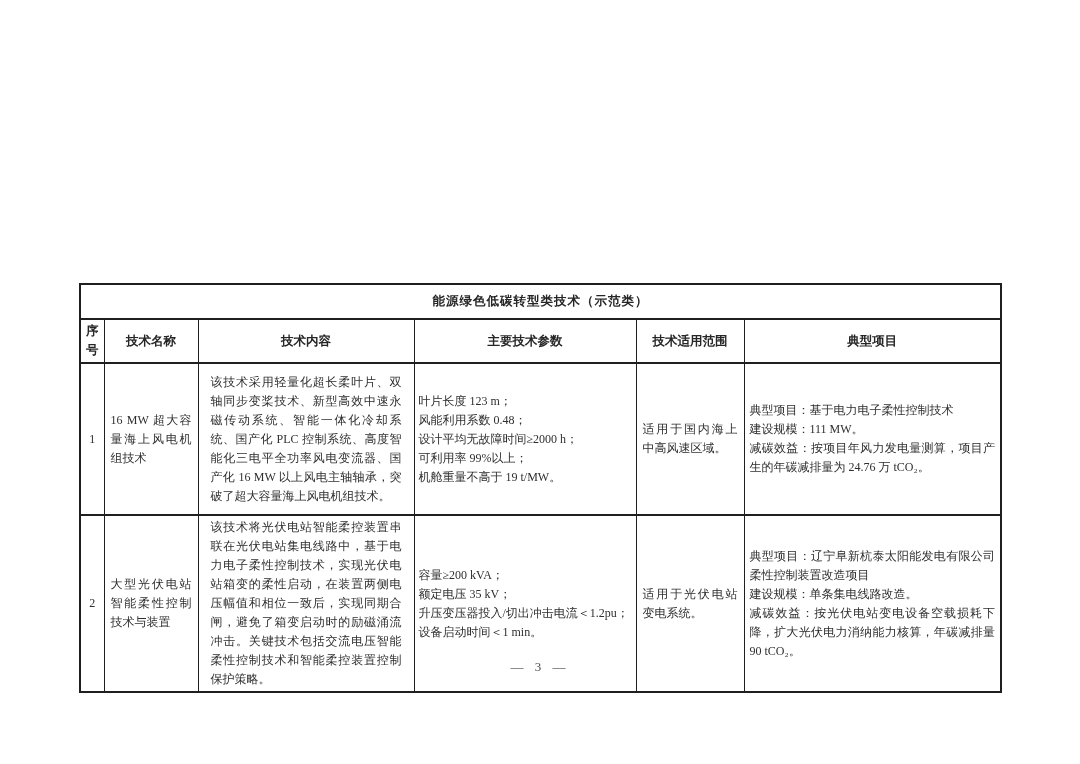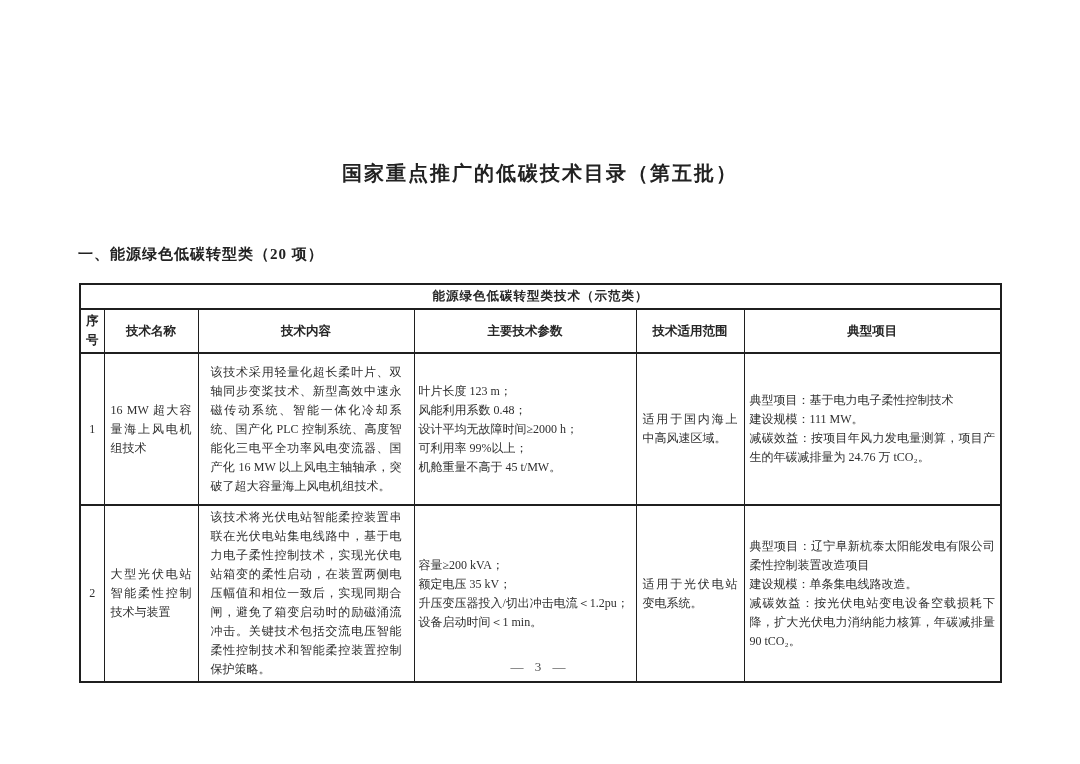--- a/index.html
+++ b/index.html
@@ -48,21 +48,21 @@
     line-height: 19px;
     padding: 2px 5px;
     overflow: hidden;
   }
   .tech-table th {
     font-size: 12.5px;
     font-weight: bold;
     text-align: center;
     color: #262626;
   }
-  tr.caption-row th { height: 25px; letter-spacing: 1px; }
+  tr.caption-row th { height: 35px; letter-spacing: 1px; }
   tr.header-row th { height: 29px; }
   tr.data-row-1 { height: 152px; }
   tr.data-row-2 { height: 164px; }
 
   td.cell-no { text-align: center; }
   td.cell-name { text-align: justify; text-align-last: left; padding: 10px 6px; }
   td.cell-content { text-align: justify; text-align-last: left; padding: 2px 12px; }
   td.cell-params { text-align: left; padding: 2px 4px; margin-top: 17px; }
   td.cell-scope { text-align: justify; text-align-last: left; padding: 2px 6px; margin-top: 16px; }
   td.cell-project { text-align: justify; text-align-last: left; padding: 2px 5px; }
@@ -76,23 +76,21 @@
     font-size: 13px;
     letter-spacing: 4px;
     color: #4a4a4a;
   }
 </style>
 </head>
 <body>
 
 <div class="page">
 
-  <div class="doc-title">国家重点推广的低碳技术目录（第五批）</div>
 
-  <div class="section-heading">一、能源绿色低碳转型类（20 项）</div>
 
   <table class="tech-table">
     <colgroup>
       <col style="width:24px">
       <col style="width:94px">
       <col style="width:216px">
       <col style="width:222px">
       <col style="width:108px">
       <col style="width:257px">
     </colgroup>
@@ -110,21 +108,21 @@
     </tr>
     <tr class="data-row-1">
       <td class="cell-no">1</td>
       <td class="cell-name">16 MW 超大容量海上风电机组技术</td>
       <td class="cell-content">该技术采用轻量化超长柔叶片、双轴同步变桨技术、新型高效中速永磁传动系统、智能一体化冷却系统、国产化 PLC 控制系统、高度智能化三电平全功率风电变流器、国产化 16 MW 以上风电主轴轴承，突破了超大容量海上风电机组技术。</td>
       <td class="cell-params">
         <span class="param-line">叶片长度 123 m；</span>
         <span class="param-line">风能利用系数 0.48；</span>
         <span class="param-line">设计平均无故障时间≥2000 h；</span>
         <span class="param-line">可利用率 99%以上；</span>
-        <span class="param-line">机舱重量不高于 45 t/MW。</span>
+        <span class="param-line">机舱重量不高于 19 t/MW。</span>
       </td>
       <td class="cell-scope">适用于国内海上中高风速区域。</td>
       <td class="cell-project">
         <span class="project-line">典型项目：基于电力电子柔性控制技术</span>
         <span class="project-line">建设规模：111 MW。</span>
         <span class="project-line">减碳效益：按项目年风力发电量测算，项目产生的年碳减排量为 24.76 万 tCO₂。</span>
       </td>
     </tr>
     <tr class="data-row-2">
       <td class="cell-no">2</td>

